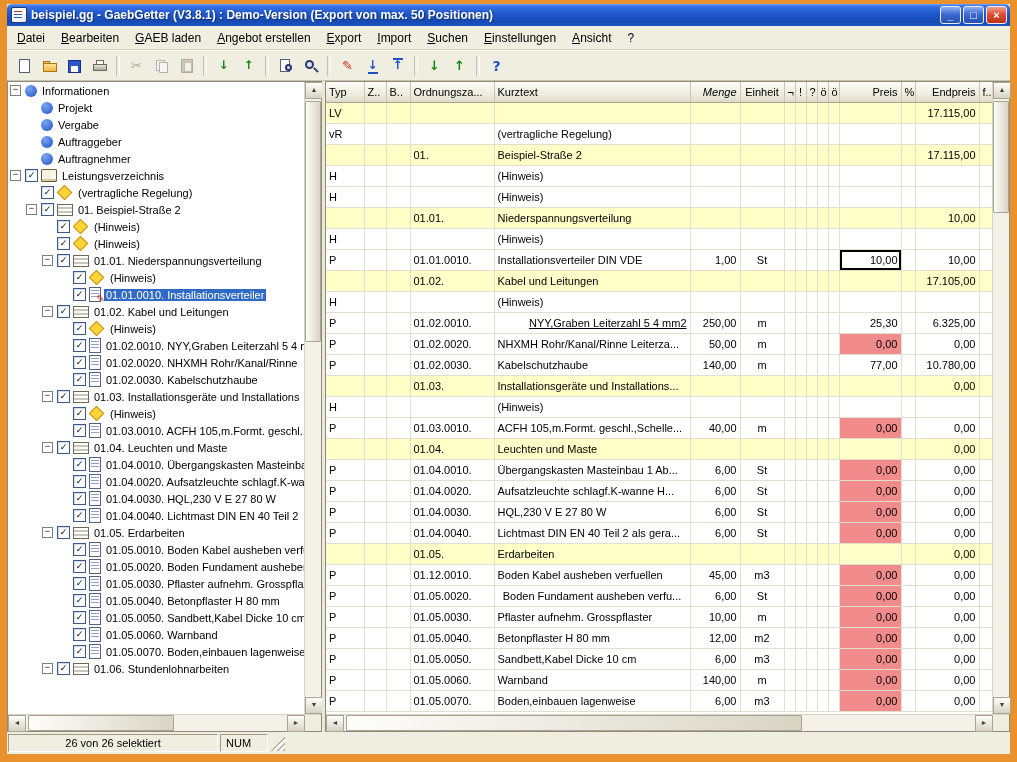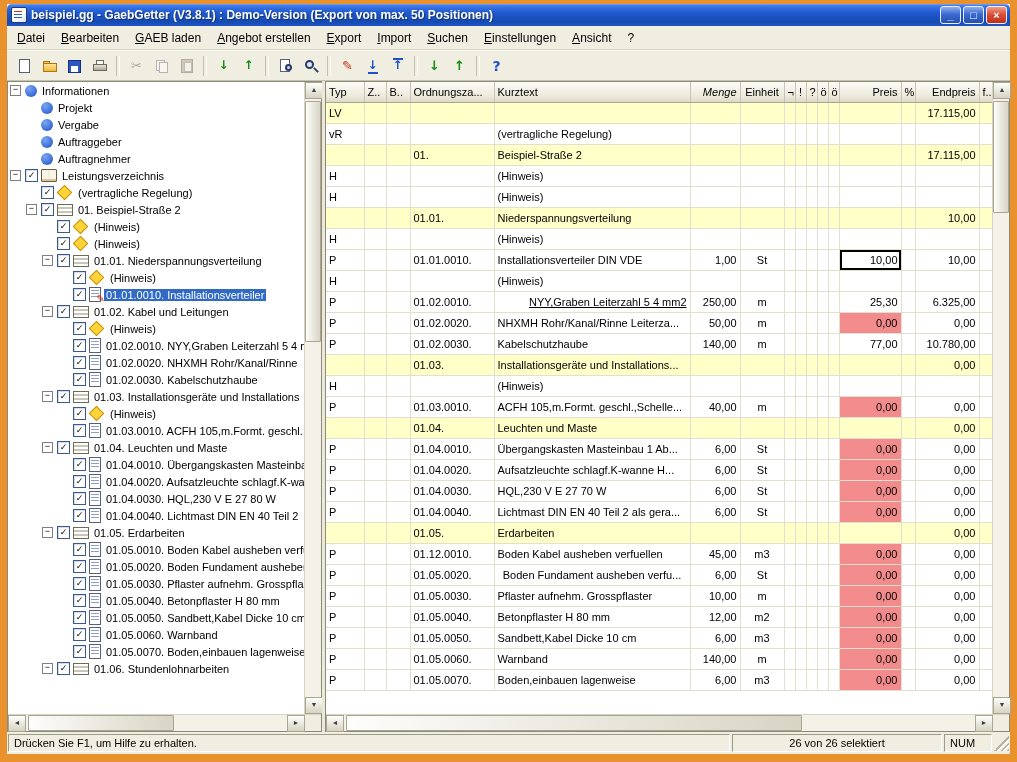--- a/index.html
+++ b/index.html
@@ -644,20 +644,38 @@
                   <td class="gc" style="text-align: center;"></td>
                   <td class="gc" style="text-align: center;"></td>
                   <td class="gc" style="text-align: center;"></td>
                   <td class="gc" style="text-align: center;"></td>
                   <td class="gc" style="text-align: center;"></td>
                   <td class="gc selcell" style="text-align: right;">10,00</td>
                   <td class="gc" style="text-align: left;"></td>
                   <td class="gc" style="text-align: right;">10,00</td>
                   <td class="gc" style="text-align: left;"></td>
                 </tr>
+                <tr class="grid-row yellow">
+                  <td class="gc" style="text-align: left;"></td>
+                  <td class="gc" style="text-align: left;"></td>
+                  <td class="gc" style="text-align: left;"></td>
+                  <td class="gc" style="text-align: left;">01.02.</td>
+                  <td class="gc" style="text-align: left;">Kabel und Leitungen</td>
+                  <td class="gc" style="text-align: right;"></td>
+                  <td class="gc" style="text-align: center;"></td>
+                  <td class="gc" style="text-align: center;"></td>
+                  <td class="gc" style="text-align: center;"></td>
+                  <td class="gc" style="text-align: center;"></td>
+                  <td class="gc" style="text-align: center;"></td>
+                  <td class="gc" style="text-align: center;"></td>
+                  <td class="gc" style="text-align: right;"></td>
+                  <td class="gc" style="text-align: left;"></td>
+                  <td class="gc" style="text-align: right;">17.105,00</td>
+                  <td class="gc" style="text-align: left;"></td>
+                </tr>
                 <tr class="grid-row">
                   <td class="gc" style="text-align: left;">H</td>
                   <td class="gc" style="text-align: left;"></td>
                   <td class="gc" style="text-align: left;"></td>
                   <td class="gc" style="text-align: left;"></td>
                   <td class="gc" style="text-align: left;">(Hinweis)</td>
                   <td class="gc" style="text-align: right;"></td>
                   <td class="gc" style="text-align: center;"></td>
                   <td class="gc" style="text-align: center;"></td>
                   <td class="gc" style="text-align: center;"></td>
@@ -829,21 +847,21 @@
                   <td class="gc red" style="text-align: right;">0,00</td>
                   <td class="gc" style="text-align: left;"></td>
                   <td class="gc" style="text-align: right;">0,00</td>
                   <td class="gc" style="text-align: left;"></td>
                 </tr>
                 <tr class="grid-row">
                   <td class="gc" style="text-align: left;">P</td>
                   <td class="gc" style="text-align: left;"></td>
                   <td class="gc" style="text-align: left;"></td>
                   <td class="gc" style="text-align: left;">01.04.0030.</td>
-                  <td class="gc" style="text-align: left;">HQL,230 V E 27 70 W</td>
+                  <td class="gc" style="text-align: left;">HQL,230 V E 27 80 W</td>
                   <td class="gc" style="text-align: right;">6,00</td>
                   <td class="gc" style="text-align: center;">St</td>
                   <td class="gc" style="text-align: center;"></td>
                   <td class="gc" style="text-align: center;"></td>
                   <td class="gc" style="text-align: center;"></td>
                   <td class="gc" style="text-align: center;"></td>
                   <td class="gc" style="text-align: center;"></td>
                   <td class="gc red" style="text-align: right;">0,00</td>
                   <td class="gc" style="text-align: left;"></td>
                   <td class="gc" style="text-align: right;">0,00</td>
@@ -1030,19 +1048,18 @@
           </div>
           <div class="sb-btn">►</div>
         </div>
         <div class="sb-corner"></div>
       </div>
     </div>
 
   </div>
 
   <div class="statusbar">
-    <div class="sb-panel sb-help">Drücken Sie F1, um Hilfe zu erhalten.</div>
     <div class="sb-panel sb-sel">26 von 26 selektiert</div>
     <div class="sb-panel sb-num">NUM</div>
     <div class="grip"></div>
   </div>
 
 </div>
 
 </body></html>

